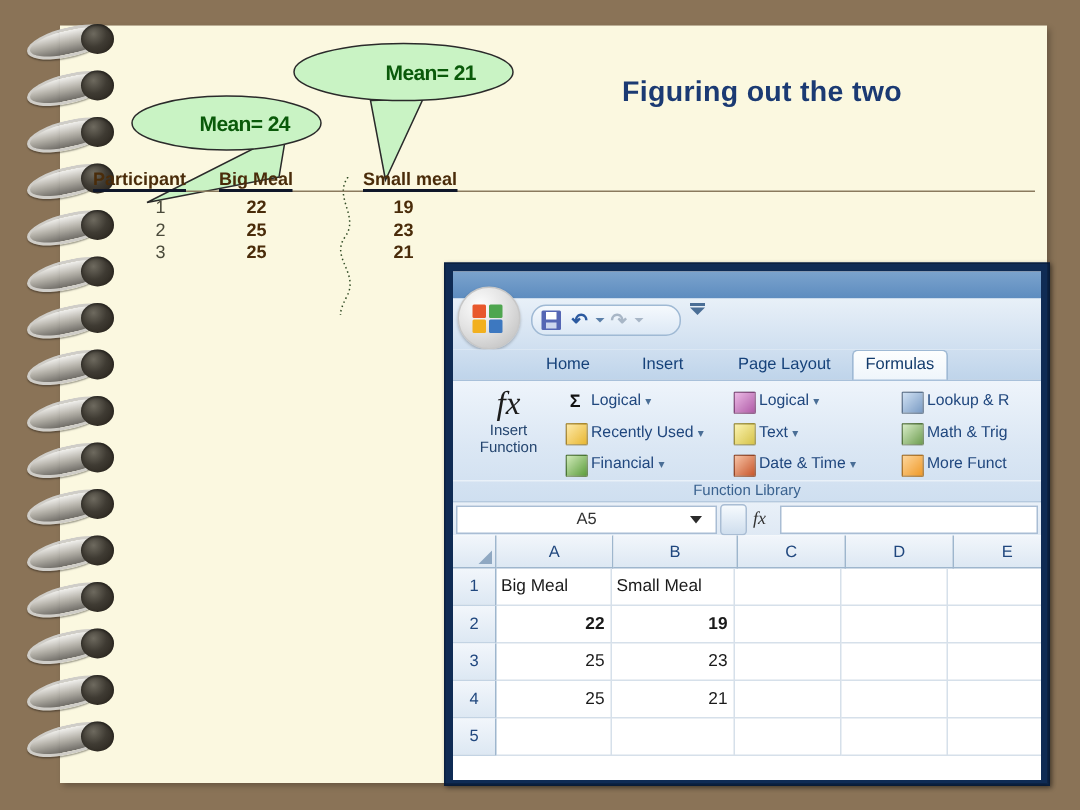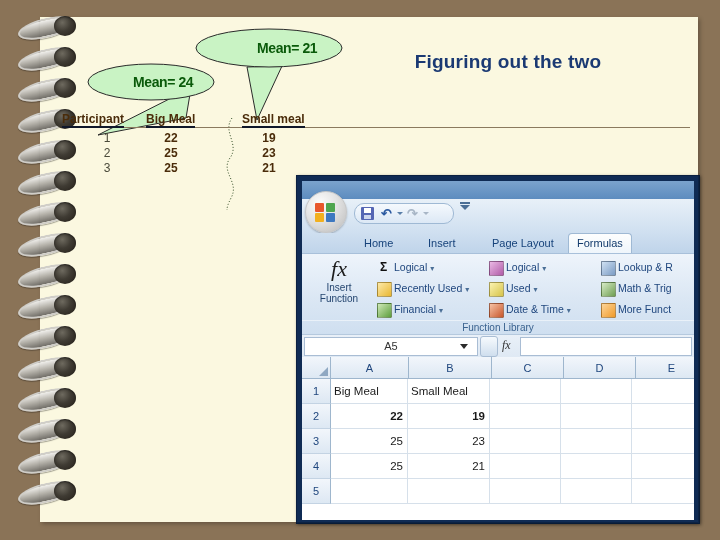--- a/index.html
+++ b/index.html
@@ -353,21 +353,21 @@
       </div>
 
       <div class="fn-col" style="left:186px;width:98px;">
         <div class="fn-item">
           <span class="fn-ico" style="background:linear-gradient(135deg,#eab8e4,#b05ca8);"></span>
           <span>Logical</span>
           <span class="fn-car"> ▾</span>
         </div>
         <div class="fn-item">
           <span class="fn-ico" style="background:linear-gradient(135deg,#fbf3b0,#d6c34a);"></span>
-          <span>Used</span>
+          <span>Text</span>
           <span class="fn-car"> ▾</span>
         </div>
         <div class="fn-item">
           <span class="fn-ico" style="background:linear-gradient(135deg,#f6c2a5,#c8572c);"></span>
           <span>Date &amp; Time</span>
           <span class="fn-car"> ▾</span>
         </div>
       </div>
 
       <div class="fn-col" style="left:298px;width:96px;overflow:hidden;">

